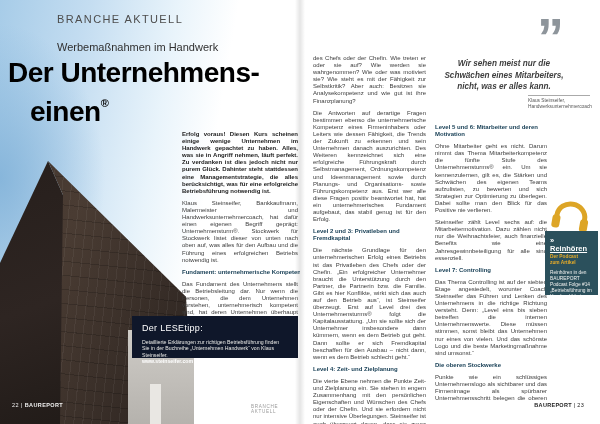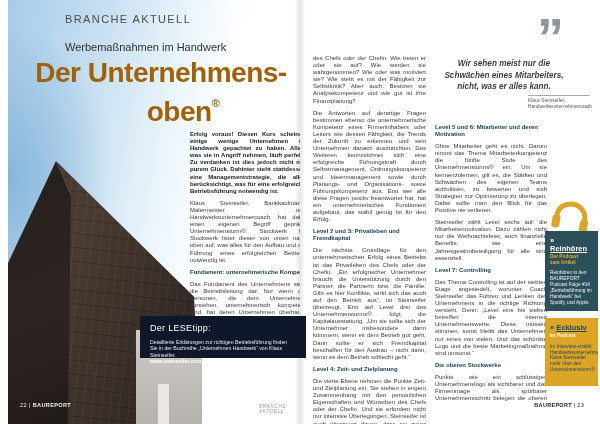--- a/index.html
+++ b/index.html
@@ -1,42 +1,42 @@
 <!DOCTYPE html>
 <html><head>
 <meta charset="utf-8">
 <style>
   html,body{margin:0;padding:0;background:#888;}
   .spread{position:relative;width:600px;height:424px;background:#fff;overflow:hidden;
           font-family:"Liberation Sans",sans-serif;}
   .abs{position:absolute;}
 
   
-  .page-left{position:absolute;left:0;top:0;width:300px;height:424px;overflow:hidden;background:#fff;margin-left:8px;}
+  .page-left{position:absolute;left:0;top:0;width:300px;height:424px;overflow:hidden;background:#fff;}
   .sky{position:absolute;inset:0;
        background:
          radial-gradient(150px 220px at 0% 42%, rgba(128,177,216,.85), rgba(128,177,216,0) 70%),
          linear-gradient(100deg,#a7cce8 0%,#c4ddf1 24%,#e9f4fb 48%,#ffffff 64%);}
   .tower-left-face{position:absolute;inset:0;
        clip-path:polygon(0% 62%,16% 38%,21% 46%,22% 100%,0% 100%);
        background:linear-gradient(160deg,#1f1916 0%,#2e2522 60%,#191512 100%);}
   .tower-front-face{position:absolute;inset:0;
        clip-path:polygon(16% 38%,62% 70%,64.5% 100%,20% 100%,21% 46%);
        background:linear-gradient(115deg,#3d322b 0%,#4a3c33 35%,#2c2420 75%,#1d1916 100%);}
   .tower-texture{position:absolute;inset:0;
        clip-path:polygon(16% 38%,62% 70%,64.5% 100%,20% 100%,21% 46%);
        background:repeating-linear-gradient(96deg,rgba(255,255,255,.05) 0 1px,rgba(0,0,0,0) 1px 9px),
                   repeating-linear-gradient(6deg,rgba(0,0,0,.18) 0 1px,rgba(0,0,0,0) 1px 14px);}
   .mid-building{position:absolute;left:128px;top:330px;width:66px;height:94px;
        background:linear-gradient(#cfccc7,#b5b2ad);z-index:2;}
   .mid-pillar{position:absolute;left:150px;top:384px;width:11px;height:40px;background:#e9e7e3;z-index:2;}
 
   .kicker{left:57px;top:13px;font-size:11px;letter-spacing:1.4px;color:#4d4d4d;}
   .category{left:57px;top:41px;font-size:11px;color:#303030;}
-  .headline{left:8px;top:57px;width:290px;text-align:center;font-weight:bold;color:#a16207;
+  .headline{left:8px;top:57px;width:290px;font-weight:bold;color:#000000;
             font-size:28px;line-height:31px;letter-spacing:-0.5px;}
   .headline .l2{position:relative;left:22px;}
   .headline sup{font-size:11px;vertical-align:14px;}
 
   .leftcol{left:182px;top:131px;width:116px;font-size:6px;line-height:7.1px;color:#3c3c3c;
            text-align:justify;}
   .leftcol p{margin:0 0 5px 0;}
   .lead{font-weight:bold;color:#1c1c1c;}
   .sh{color:#1b4258;font-weight:bold;text-align:left;margin:2px 0 4px 0;}
   .sh.nowrap{white-space:nowrap;}
@@ -62,21 +62,21 @@
   .col2{left:135px;top:124px;width:112px;height:278px;overflow:hidden;}
 
   .quote-mark{left:237px;top:10px;font-size:54px;line-height:54px;font-weight:bold;color:#8e959b;}
   .pullquote{left:141px;top:58px;width:126px;font-size:8.2px;line-height:11.5px;
              font-style:italic;font-weight:bold;color:#3f3f3f;text-align:center;}
   .attribution{left:228px;top:95px;width:62px;font-size:4.8px;line-height:5.8px;color:#555;
                border-top:1px solid #aaa;padding-top:2px;}
 
   .rail-headphones{left:251px;top:201px;width:40px;height:30px;transform:rotate(10deg);}
   .railbox{left:245px;width:53px;box-sizing:border-box;padding:6px 5px;}
-  .railbox-dark{top:231px;height:80px;background:#2b505c;color:#fff;overflow:hidden;}
+  .railbox-dark{top:231px;height:64px;background:#2b505c;color:#fff;overflow:hidden;}
   .railbox-yellow{top:318px;height:68px;background:#dda526;color:#1d4a56;overflow:hidden;}
   .rb-title{font-size:7.5px;font-weight:bold;line-height:8px;}
   .rb-title .t{text-decoration:underline;}
   .rb-sub{font-size:4.8px;font-weight:bold;line-height:5.6px;margin-top:1px;}
   .railbox-dark .rb-sub{color:#e7ac28;}
   .railbox-yellow .rb-sub{color:#fdf6e3;}
   .rb-body{font-size:4.8px;line-height:5.9px;margin-top:5px;}
   .railbox-dark .rb-body{color:#f2f2f0;}
 
   .footer-right{right:16px;top:402px;font-size:5.5px;color:#1a1a1a;letter-spacing:.3px;}
@@ -93,21 +93,21 @@
     <div class="tower-front-face"></div>
     <div class="tower-texture"></div>
     <div class="mid-building"></div>
     <div class="mid-pillar"></div>
 
     <div class="abs kicker">BRANCHE AKTUELL</div>
     <div class="abs category">Werbemaßnahmen im Handwerk</div>
 
     <div class="abs headline">
       <div>Der Unternehmens-</div>
-      <div class="l2"><span>oben</span><sup>®</sup></div>
+      <div class="l2"><span>einen</span><sup>®</sup></div>
     </div>
 
     <div class="abs leftcol">
       <p class="lead">Erfolg voraus! Diesen Kurs scheinen einige wenige Unternehmen im Handwerk gepachtet zu haben. Alles, was sie in Angriff nehmen, läuft perfekt. Zu verdanken ist dies jedoch nicht nur purem Glück. Dahinter steht stattdessen eine Managementstrategie, die alles berücksichtigt, was für eine erfolgreiche Betriebsführung notwendig ist.</p>
       <p>Klaus Steinseifer, Bankkaufmann, Malermeister und Handwerksunternehmercoach, hat dafür einen eigenen Begriff geprägt: Unternehmensturm®. Stockwerk für Stockwerk listet dieser von unten nach oben auf, was alles für den Aufbau und die Führung eines erfolgreichen Betriebs notwendig ist.</p>
       <p class="sh nowrap">Fundament: unternehmerische Kompetenz</p>
       <p>Das Fundament des Unternehmens stellt die Betriebsleitung dar. Nur wenn die Personen, die dem Unternehmen vorstehen, unternehmerisch kompetent sind, hat deren Unternehmen überhaupt Aussicht auf Erfolg. Wichtig ist neben fachlichen Fähigkeiten insbesondere die persönliche Kompetenz</p>
     </div>
 
     <div class="abs lesetipp">
@@ -165,28 +165,20 @@
         <span>»</span>
         <span class="t">Reinhören</span>
       </div>
       <div class="rb-sub">
         <div>Der Podcast</div>
         <div>zum Artikel</div>
       </div>
       <div class="rb-body">Reinhören in den BAUREPORT Podcast Folge #14 „Betriebsführung im Handwerk“ bei Spotify, und Apple.</div>
     </div>
 
-    <div class="abs railbox railbox-yellow">
-      <div class="rb-title">
-        <span>»</span>
-        <span class="t">Exklusiv</span>
-      </div>
-      <div class="rb-sub">im Podcast</div>
-      <div class="rb-body">Im Interview erzählt Handwerksunternehmercoach Klaus Steinseifer mehr über den Unternehmensturm®</div>
-    </div>
 
     <div class="abs footer-right">
       <span class="brand">BAUREPORT</span>
       <span>|</span>
       <span>23</span>
     </div>
   </div>
 </div>
 
 </body></html>

